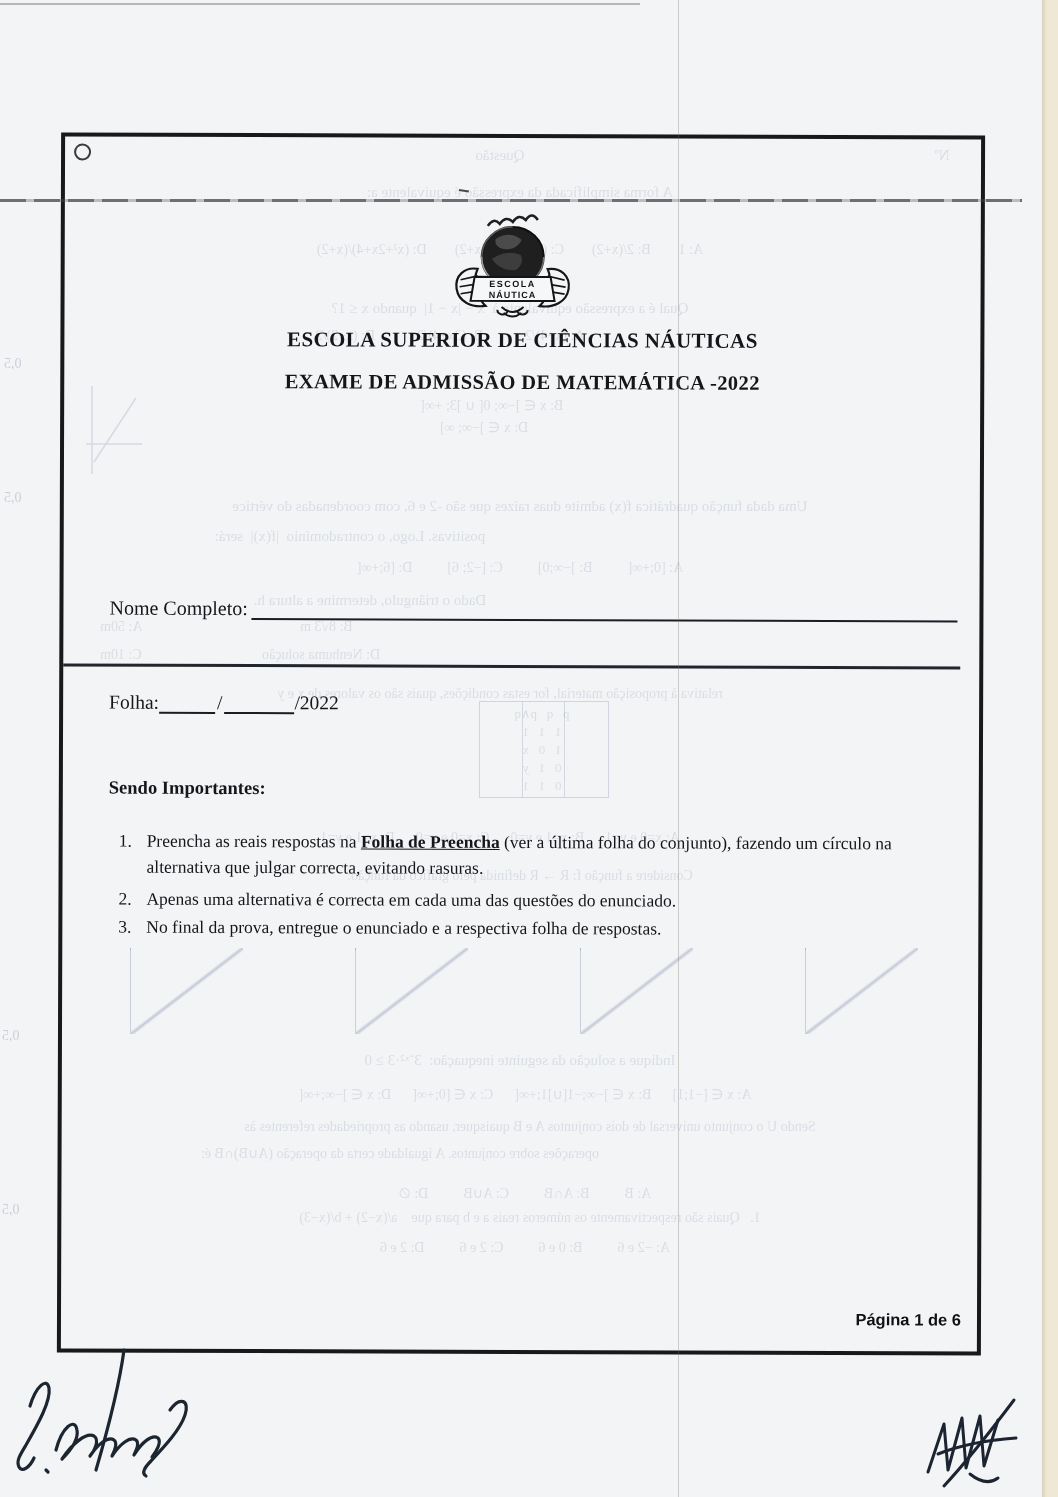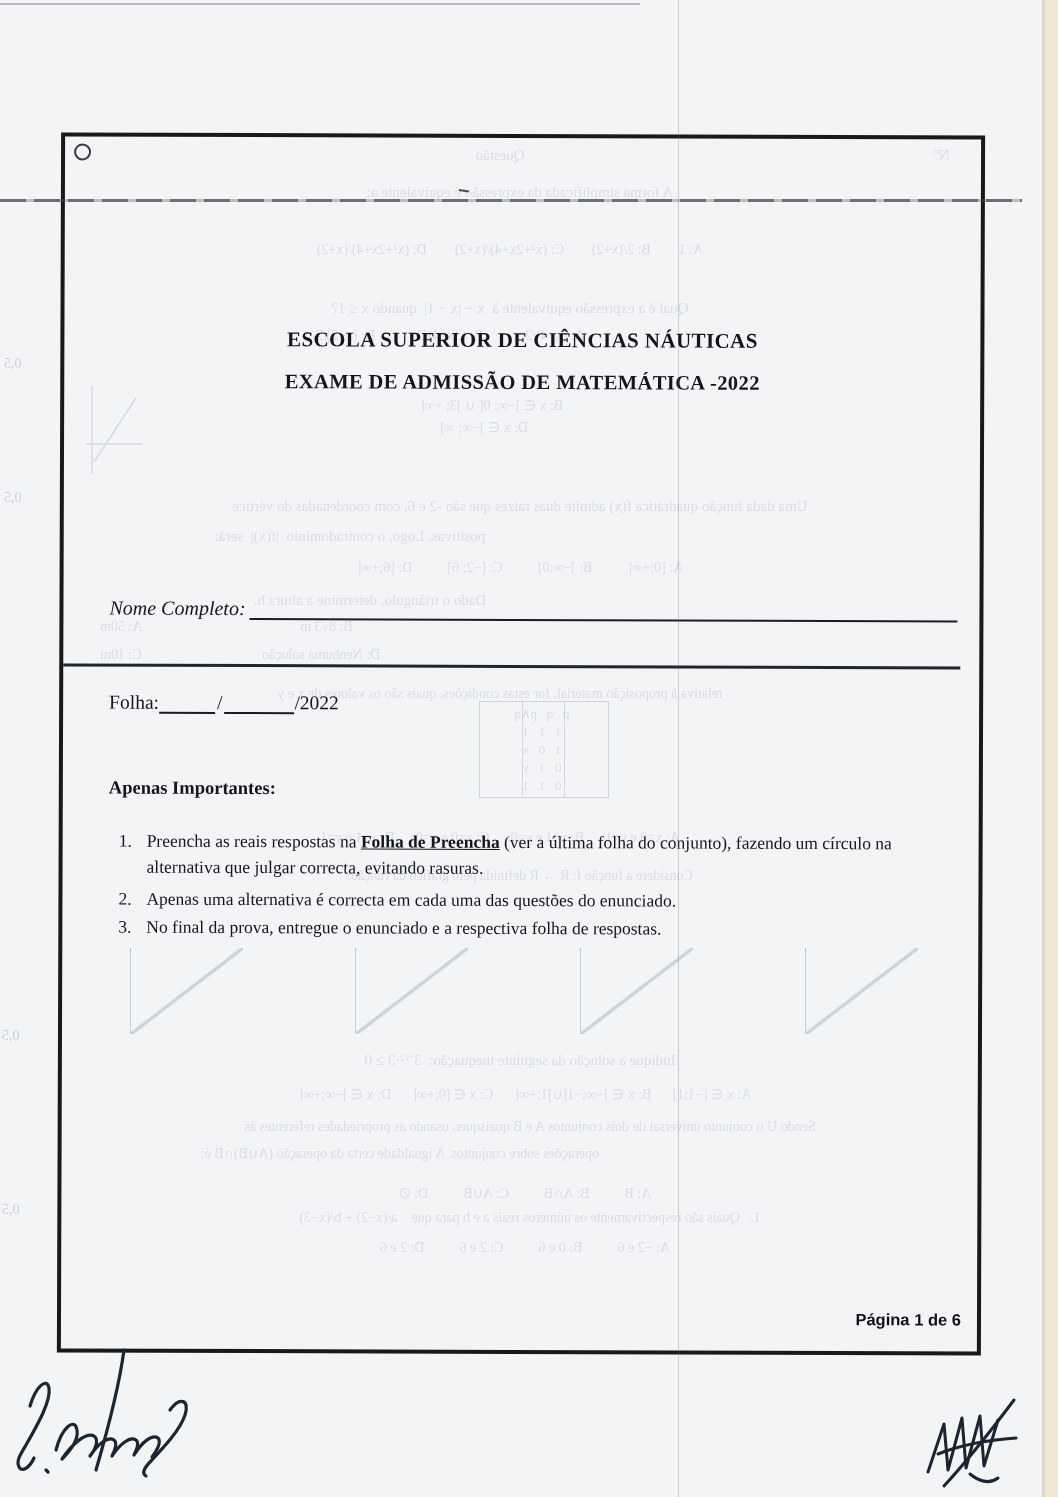--- a/index.html
+++ b/index.html
@@ -34,21 +34,21 @@
     border:4px solid #191919; z-index:2; transform:rotate(.2deg);}
   .hole{position:absolute; left:9px; top:7px; width:13px; height:13px; border-radius:50%;
     border:2px solid #3c3c40; background:#f3f4f6;}
   .logo-wrap{position:absolute; left:50%; top:74px; margin-left:-75px; width:130px; height:114px;}
   .logo-dash{position:absolute; left:50%; top:52px; margin-left:-64px; width:10px; height:2px; background:#4a4a4a; transform:rotate(8deg);}
   .school-name{position:absolute; left:0; right:0; top:190px; text-align:center;
     font-size:21px; font-weight:bold; letter-spacing:.4px;}
   .exam-title{position:absolute; left:0; right:0; top:233px; text-align:center;
     font-size:20.5px; font-weight:bold; letter-spacing:.4px;}
   .name-row{position:absolute; left:46px; right:22px; top:455px; display:flex; align-items:flex-end;}
-  .name-label{font-size:20px; white-space:nowrap; padding-right:4px;font-style:italic;}
+  .name-label{font-size:20px; white-space:nowrap; padding-right:4px;}
   .name-line{flex:1; border-bottom:2px solid #1c1c24; height:26px;}
   .sep-rule{position:absolute; left:0px; top:527px; width:897px; height:3px; background:#23252e;}
   .date-row{position:absolute; left:46px; top:551px; display:flex; align-items:flex-end; font-size:19.5px;}
   .date-blank{display:inline-block; border-bottom:2px solid #1c1c24; height:24px;}
   .date-blank.d1{width:56px;} .date-blank.d2{width:70px;}
   .date-sep{padding:0 2px;}
   .notes-heading{position:absolute; left:46px; top:641px; font-size:18.5px; font-weight:bold;}
   .note-item{position:absolute; left:56px; width:812px; display:flex; font-size:17.5px; line-height:26px;}
   .note-item .num{width:28px; flex:0 0 28px;}
   .note-item .txt{flex:1;}
@@ -117,40 +117,58 @@
 
   <div class="top-smudge"></div>
   <div class="scan-band"></div>
   <div class="fold-line"></div>
   <div class="edge-strip"></div>
 
   <div class="exam-box">
     <div class="hole"></div>
     <div class="logo-dash"></div>
 
+    <div class="logo-wrap">
+      <svg width="130" height="114" viewBox="0 0 130 112">
+        <path d="M40,13 q6,-9 12,-2 q6,-9 13,-2 q6,-9 13,-2 q6,-9 12,0" stroke="#1e1e1e" stroke-width="2.5" fill="none"></path>
+        <ellipse cx="65" cy="44" rx="31" ry="30" fill="#1f1f1f" stroke="#0f0f0f" stroke-width="2"></ellipse>
+        <path d="M48,26 q14,-9 26,1 q-6,11 -18,9 q-10,-2 -8,-10 Z" fill="#545454" opacity=".85"></path>
+        <path d="M44,46 q10,13 24,11 q9,-6 5,-15 q-14,-6 -29,4 Z" fill="#454545" opacity=".8"></path>
+        <path d="M34,44 A31,30 0 0 0 96,44" stroke="rgba(240,240,240,.45)" stroke-width="1.5" fill="none"></path>
+        <path d="M65,14 A31,30 0 0 0 65,74" stroke="rgba(240,240,240,.35)" stroke-width="1.5" fill="none"></path>
+        <path d="M30,56 C17,54 7,63 9,76 C11,89 24,95 38,93 C31,86 29,80 33,74 C27,71 27,62 30,56 Z" fill="#f4f5f7" stroke="#161616" stroke-width="2.2"></path>
+        <path d="M13,67 L30,63 M12,74 L30,71 M13,81 L31,78" stroke="#161616" stroke-width="1.6" fill="none"></path>
+        <path d="M100,56 C113,54 123,63 121,76 C119,89 106,95 92,93 C99,86 101,80 97,74 C103,71 103,62 100,56 Z" fill="#f4f5f7" stroke="#161616" stroke-width="2.2"></path>
+        <path d="M117,67 L100,63 M118,74 L100,71 M117,81 L99,78" stroke="#161616" stroke-width="1.6" fill="none"></path>
+        <path d="M27,64 L103,64 L107,88 L23,88 Z" fill="#f6f7f9" stroke="#141414" stroke-width="2"></path>
+        <text x="65" y="74" text-anchor="middle" font-family="Liberation Sans, sans-serif" font-size="9" font-weight="bold" letter-spacing="1.5" fill="#141414">ESCOLA</text>
+        <text x="65" y="85" text-anchor="middle" font-family="Liberation Sans, sans-serif" font-size="9" font-weight="bold" letter-spacing="1" fill="#141414">NÁUTICA</text>
+        <path d="M54,94 q11,10 22,0 M56,100 q9,7 18,0 M50,97 a5,4 0 1 0 10,1 M70,98 a5,4 0 1 0 10,-1" stroke="#161616" stroke-width="2" fill="none"></path>
+      </svg>
+    </div>
 
     <div class="school-name">ESCOLA SUPERIOR DE CIÊNCIAS NÁUTICAS</div>
     <div class="exam-title">EXAME DE ADMISSÃO DE MATEMÁTICA -2022</div>
 
     <div class="name-row">
       <span class="name-label">Nome Completo:</span>
       <span class="name-line"></span>
     </div>
 
     <div class="sep-rule"></div>
 
     <div class="date-row">
       <span>Folha:</span>
       <span class="date-blank d1"></span>
       <span class="date-sep">/</span>
       <span class="date-blank d2"></span>
       <span>/2022</span>
     </div>
 
-    <div class="notes-heading">Apenas Importantes:</div>
+    <div class="notes-heading">Sendo Importantes:</div>
 
     <div class="note-item n1">
       <span class="num">1.</span>
       <span class="txt"><span>Preencha as reais respostas na </span><span class="em">Folha de Preencha</span><span> (ver a última folha do conjunto), fazendo um círculo na alternativa que julgar correcta, evitando rasuras.</span></span>
     </div>
     <div class="note-item n2">
       <span class="num">2.</span>
       <span class="txt">Apenas uma alternativa é correcta em cada uma das questões do enunciado.</span>
     </div>
     <div class="note-item n3">

